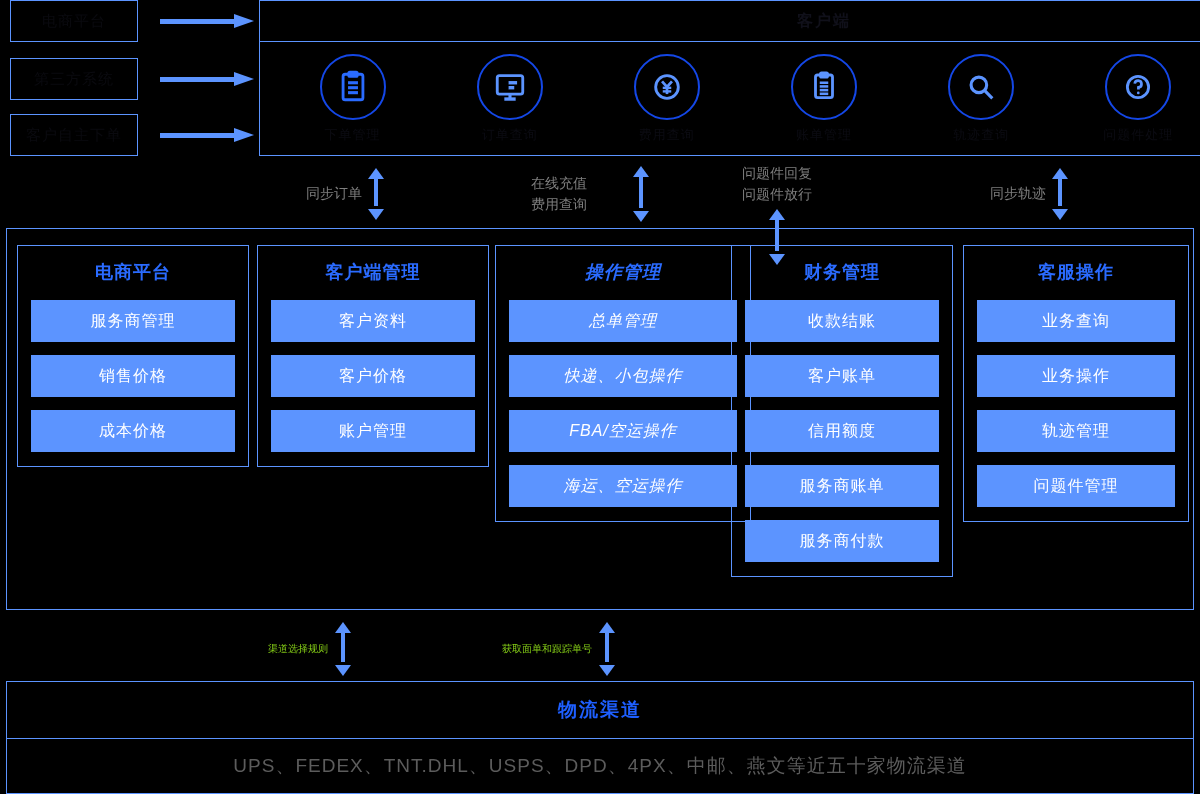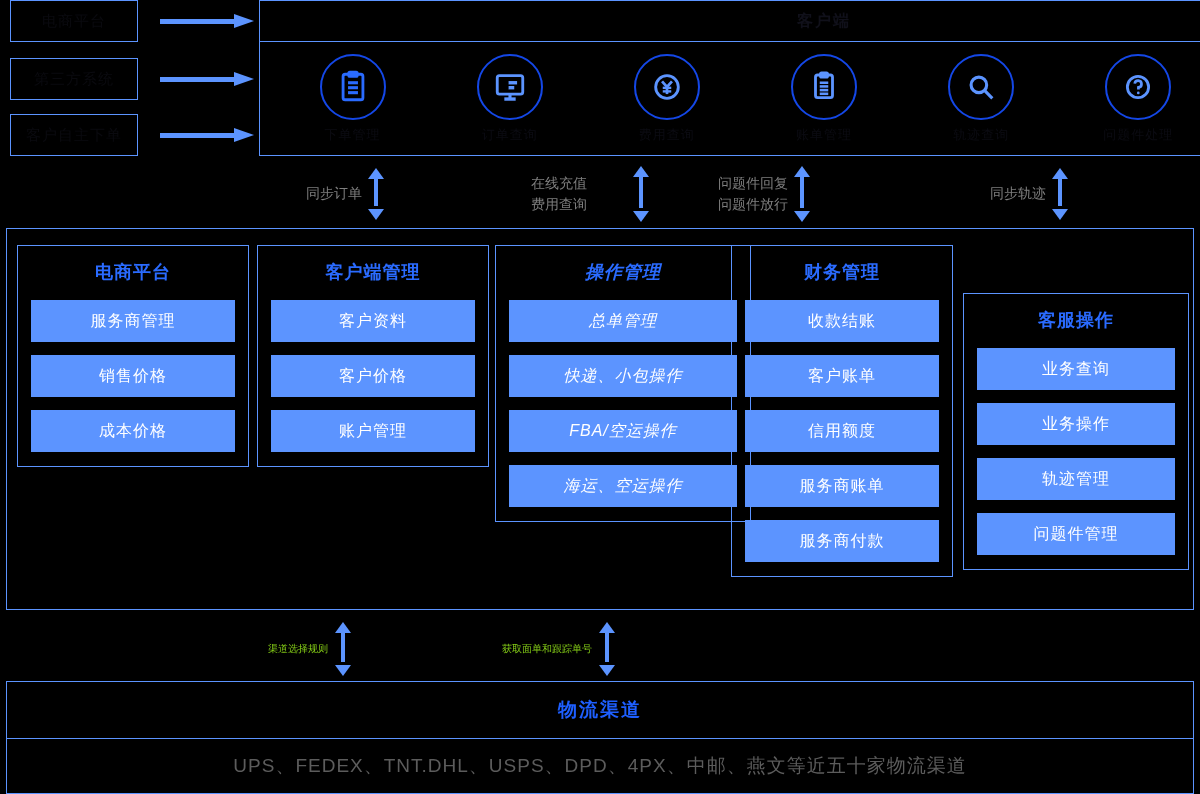--- a/index.html
+++ b/index.html
@@ -254,21 +254,21 @@
       <span>在线充值</span>
       <span>费用查询</span>
     </div>
     <div class="dbl-arrow" style="height: 56px;">
       <div class="v-up"></div>
         <div class="v-shaft" style="height: 34px;"></div>
         <div class="v-dn"></div>
     </div>
   </div>
 
-  <div class="vpair" id="up2" style="left: 718px; top: 166px;">
+  <div class="vpair" id="up2" style="left: 742px; top: 166px; flex-direction: column;">
     <div class="vlabels">
       <span>问题件回复</span>
       <span>问题件放行</span>
     </div>
     <div class="dbl-arrow" style="height: 56px;">
       <div class="v-up"></div>
         <div class="v-shaft" style="height: 34px;"></div>
         <div class="v-dn"></div>
     </div>
   </div>
@@ -311,21 +311,21 @@
 
       <div class="col" id="col3" style="left: 724px; width: 222px;">
         <div class="col-title">财务管理</div>
         <div class="item">收款结账</div>
         <div class="item">客户账单</div>
         <div class="item">信用额度</div>
         <div class="item">服务商账单</div>
         <div class="item">服务商付款</div>
       </div>
 
-      <div class="col" id="col4" style="left: 956px; width: 226px; margin-top: 48px;">
+      <div class="col" id="col4" style="left: 956px; width: 226px;">
         <div class="col-title">客服操作</div>
         <div class="item">业务查询</div>
         <div class="item">业务操作</div>
         <div class="item">轨迹管理</div>
         <div class="item">问题件管理</div>
       </div>
 
     </div>
   </div>
 

